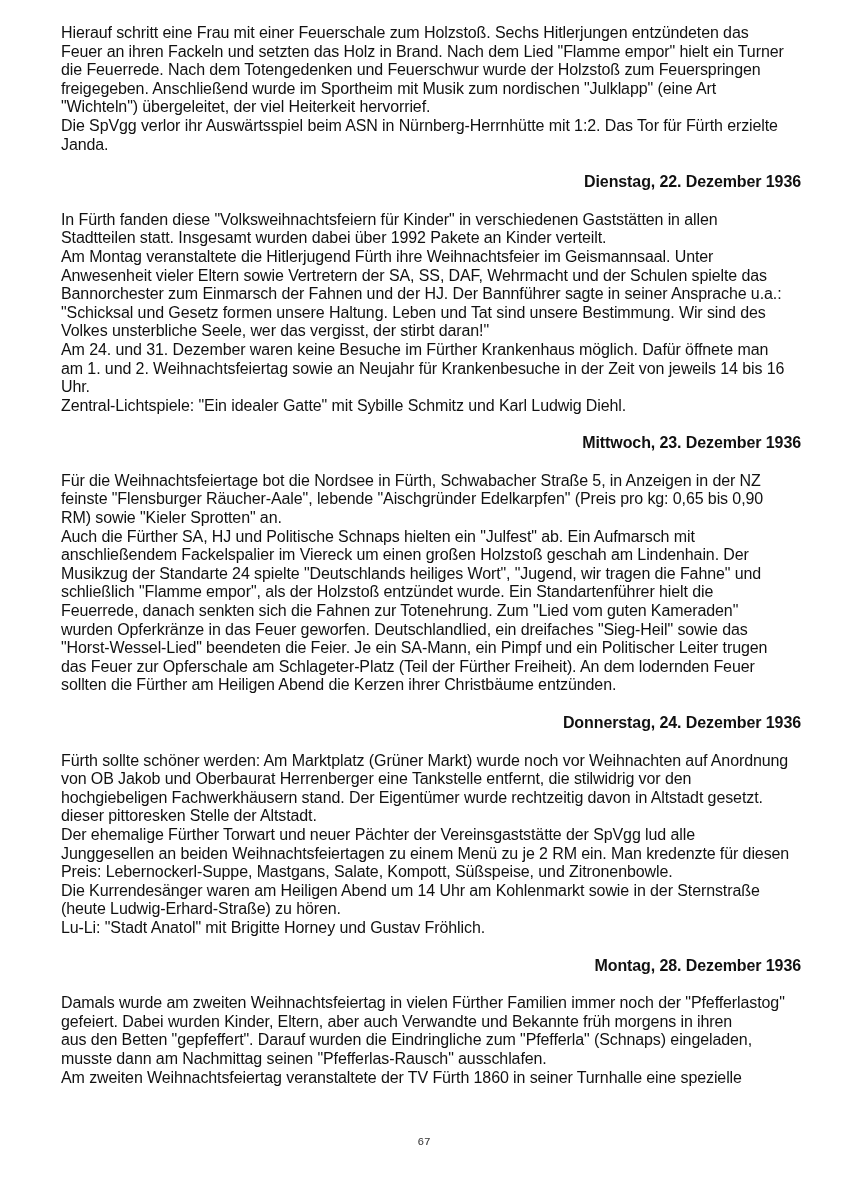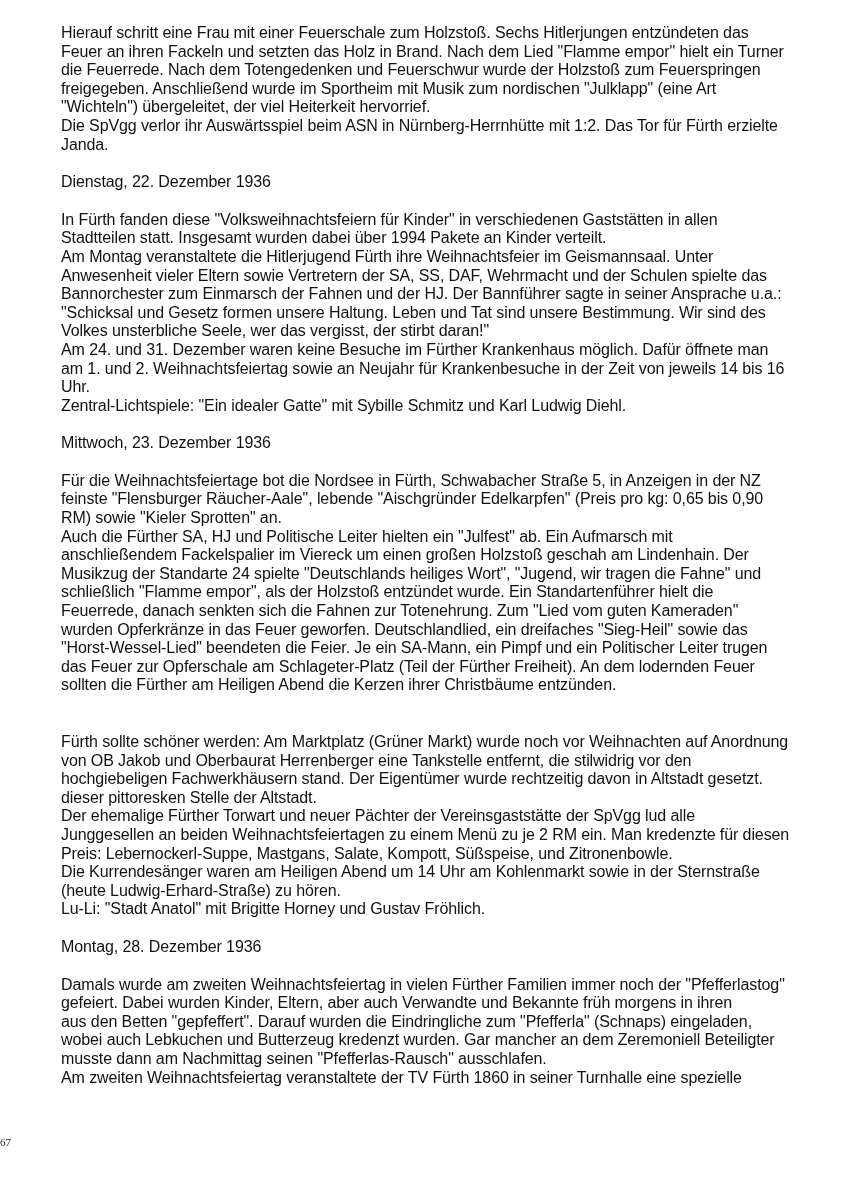--- a/index.html
+++ b/index.html
@@ -5,24 +5,24 @@
   html, body { margin: 0; padding: 0; background: #ffffff; }
   body { width: 848px; height: 1200px; position: relative; overflow: hidden; }
   .page {
     position: absolute; left: 61px; top: 24px; width: 740px;
     font-family: "Liberation Sans", sans-serif;
     font-size: 16px; line-height: 18.6px; color: #111111;
     letter-spacing: -0.1px;
   }
   .line { white-space: nowrap; display: block; height: 18.6px; }
   .gap { height: 19px; }
-  .heading { font-weight: normal; display: block; height: 18.6px; white-space: nowrap; }
+  .heading { font-weight: bold; display: block; height: 18.6px; white-space: nowrap; text-align: right; }
   .page-number {
-    position: absolute; left: 0; width: 848px; top: 1136px; 
-    font-family: Liberation Serif, serif; font-size: 11px; color: #333333;
+    position: absolute; left: 0; width: 848px; top: 1136px; text-align: center;
+    font-family: Liberation Mono, monospace; font-size: 11px; color: #333333;
   }
 </style>
 </head>
 <body>
 
 <div class="page">
   <div>
     <span class="line">Hierauf schritt eine Frau mit einer Feuerschale zum Holzstoß. Sechs Hitlerjungen entzündeten das</span>
     <span class="line">Feuer an ihren Fackeln und setzten das Holz in Brand. Nach dem Lied "Flamme empor" hielt ein Turner</span>
     <span class="line">die Feuerrede. Nach dem Totengedenken und Feuerschwur wurde der Holzstoß zum Feuerspringen</span>
@@ -31,54 +31,55 @@
     <span class="line">Die SpVgg verlor ihr Auswärtsspiel beim ASN in Nürnberg-Herrnhütte mit 1:2. Das Tor für Fürth erzielte</span>
     <span class="line">Janda.</span>
   </div>
 
   <div class="gap"></div>
 
   <div>
     <span class="heading">Dienstag, 22. Dezember 1936</span>
     <div class="gap"></div>
     <span class="line">In Fürth fanden diese "Volksweihnachtsfeiern für Kinder" in verschiedenen Gaststätten in allen</span>
-    <span class="line">Stadtteilen statt. Insgesamt wurden dabei über 1994 Pakete an Kinder verteilt.</span>
+    <span class="line">Stadtteilen statt. Insgesamt wurden dabei über 1992 Pakete an Kinder verteilt.</span>
     <span class="line">Am Montag veranstaltete die Hitlerjugend Fürth ihre Weihnachtsfeier im Geismannsaal. Unter</span>
     <span class="line">Anwesenheit vieler Eltern sowie Vertretern der SA, SS, DAF, Wehrmacht und der Schulen spielte das</span>
     <span class="line">Bannorchester zum Einmarsch der Fahnen und der HJ. Der Bannführer sagte in seiner Ansprache u.a.:</span>
     <span class="line">"Schicksal und Gesetz formen unsere Haltung. Leben und Tat sind unsere Bestimmung. Wir sind des</span>
     <span class="line">Volkes unsterbliche Seele, wer das vergisst, der stirbt daran!"</span>
     <span class="line">Am 24. und 31. Dezember waren keine Besuche im Fürther Krankenhaus möglich. Dafür öffnete man</span>
     <span class="line">am 1. und 2. Weihnachtsfeiertag sowie an Neujahr für Krankenbesuche in der Zeit von jeweils 14 bis 16</span>
     <span class="line">Uhr.</span>
     <span class="line">Zentral-Lichtspiele: "Ein idealer Gatte" mit Sybille Schmitz und Karl Ludwig Diehl.</span>
   </div>
 
   <div class="gap"></div>
 
   <div>
     <span class="heading">Mittwoch, 23. Dezember 1936</span>
     <div class="gap"></div>
     <span class="line">Für die Weihnachtsfeiertage bot die Nordsee in Fürth, Schwabacher Straße 5, in Anzeigen in der NZ</span>
     <span class="line">feinste "Flensburger Räucher-Aale", lebende "Aischgründer Edelkarpfen" (Preis pro kg: 0,65 bis 0,90</span>
     <span class="line">RM) sowie "Kieler Sprotten" an.</span>
-    <span class="line">Auch die Fürther SA, HJ und Politische Leiter hielten ein "Julfest" ab. Ein Aufmarsch mit</span>
+    <span class="line">Auch die Fürther SA, HJ und Politische Schnaps hielten ein "Julfest" ab. Ein Aufmarsch mit</span>
     <span class="line">anschließendem Fackelspalier im Viereck um einen großen Holzstoß geschah am Lindenhain. Der</span>
     <span class="line">Musikzug der Standarte 24 spielte "Deutschlands heiliges Wort", "Jugend, wir tragen die Fahne" und</span>
     <span class="line">schließlich "Flamme empor", als der Holzstoß entzündet wurde. Ein Standartenführer hielt die</span>
     <span class="line">Feuerrede, danach senkten sich die Fahnen zur Totenehrung. Zum "Lied vom guten Kameraden"</span>
     <span class="line">wurden Opferkränze in das Feuer geworfen. Deutschlandlied, ein dreifaches "Sieg-Heil" sowie das</span>
     <span class="line">"Horst-Wessel-Lied" beendeten die Feier. Je ein SA-Mann, ein Pimpf und ein Politischer Leiter trugen</span>
     <span class="line">das Feuer zur Opferschale am Schlageter-Platz (Teil der Fürther Freiheit). An dem lodernden Feuer</span>
     <span class="line">sollten die Fürther am Heiligen Abend die Kerzen ihrer Christbäume entzünden.</span>
   </div>
 
   <div class="gap"></div>
 
   <div>
+    <span class="heading">Donnerstag, 24. Dezember 1936</span>
     <div class="gap"></div>
     <span class="line">Fürth sollte schöner werden: Am Marktplatz (Grüner Markt) wurde noch vor Weihnachten auf Anordnung</span>
     <span class="line">von OB Jakob und Oberbaurat Herrenberger eine Tankstelle entfernt, die stilwidrig vor den</span>
     <span class="line">hochgiebeligen Fachwerkhäusern stand. Der Eigentümer wurde rechtzeitig davon in Altstadt gesetzt.</span>
     <span class="line">dieser pittoresken Stelle der Altstadt.</span>
     <span class="line">Der ehemalige Fürther Torwart und neuer Pächter der Vereinsgaststätte der SpVgg lud alle</span>
     <span class="line">Junggesellen an beiden Weihnachtsfeiertagen zu einem Menü zu je 2 RM ein. Man kredenzte für diesen</span>
     <span class="line">Preis: Lebernockerl-Suppe, Mastgans, Salate, Kompott, Süßspeise, und Zitronenbowle.</span>
     <span class="line">Die Kurrendesänger waren am Heiligen Abend um 14 Uhr am Kohlenmarkt sowie in der Sternstraße</span>
     <span class="line">(heute Ludwig-Erhard-Straße) zu hören.</span>
@@ -86,19 +87,18 @@
   </div>
 
   <div class="gap"></div>
 
   <div>
     <span class="heading">Montag, 28. Dezember 1936</span>
     <div class="gap"></div>
     <span class="line">Damals wurde am zweiten Weihnachtsfeiertag in vielen Fürther Familien immer noch der "Pfefferlastog"</span>
     <span class="line">gefeiert. Dabei wurden Kinder, Eltern, aber auch Verwandte und Bekannte früh morgens in ihren</span>
     <span class="line">aus den Betten "gepfeffert". Darauf wurden die Eindringliche zum "Pfefferla" (Schnaps) eingeladen,</span>
-    <span class="line">wobei auch Lebkuchen und Butterzeug kredenzt wurden. Gar mancher an dem Zeremoniell Beteiligter</span>
     <span class="line">musste dann am Nachmittag seinen "Pfefferlas-Rausch" ausschlafen.</span>
     <span class="line">Am zweiten Weihnachtsfeiertag veranstaltete der TV Fürth 1860 in seiner Turnhalle eine spezielle</span>
   </div>
 </div>
 
 <div class="page-number">67</div>
 
 </body></html>

